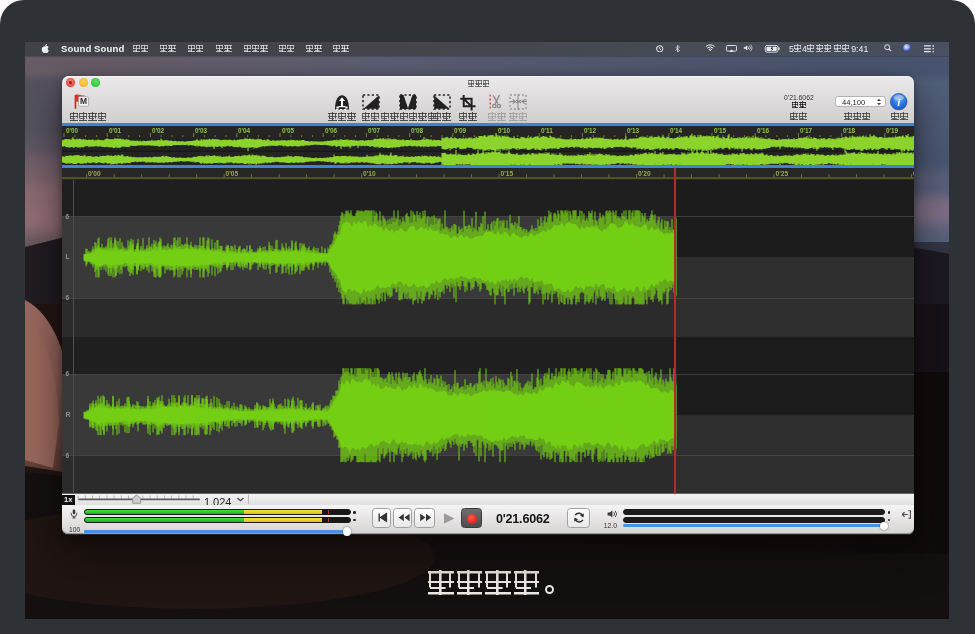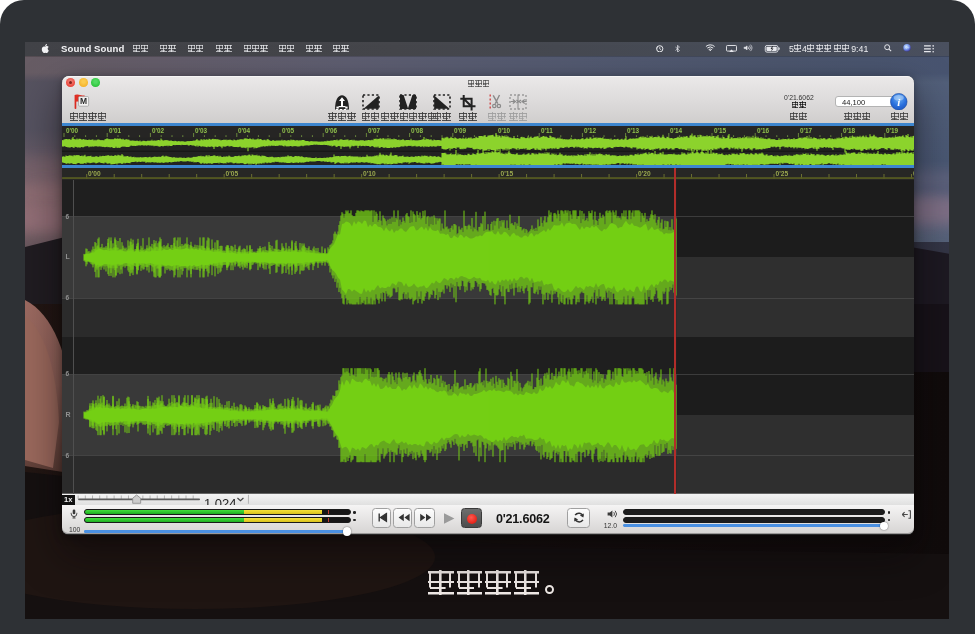--- a/index.html
+++ b/index.html
@@ -241,21 +241,21 @@
  <span class="tlab" style="left:299.5px;width:18px"><i class="cj" style="width:8.4px;height:8.4px;margin-right:1px"></i><i class="cj" style="width:8.4px;height:8.4px;margin-right:0px"></i></span>
  <span class="tlab" style="left:318.6px;width:56px"><i class="cj" style="width:8.4px;height:8.4px;margin-right:1px"></i><i class="cj" style="width:8.4px;height:8.4px;margin-right:1px"></i><i class="cj" style="width:8.4px;height:8.4px;margin-right:1px"></i><i class="cj" style="width:8.4px;height:8.4px;margin-right:1px"></i><i class="cj" style="width:8.4px;height:8.4px;margin-right:1px"></i><i class="cj" style="width:8.4px;height:8.4px;margin-right:0px"></i></span>
  <span class="tlab" style="left:371.1px;width:18px"><i class="cj" style="width:8.4px;height:8.4px;margin-right:1px"></i><i class="cj" style="width:8.4px;height:8.4px;margin-right:0px"></i></span>
  <span class="tlab" style="left:397.1px;width:18px"><i class="cj" style="width:8.4px;height:8.4px;margin-right:1px"></i><i class="cj" style="width:8.4px;height:8.4px;margin-right:0px"></i></span>
  <span class="tlab gray" style="left:426.1px;width:18px"><i class="cj" style="width:8.4px;height:8.4px;margin-right:1px"></i><i class="cj" style="width:8.4px;height:8.4px;margin-right:0px"></i></span>
  <span class="tlab gray" style="left:447.3px;width:18px"><i class="cj" style="width:8.4px;height:8.4px;margin-right:1px"></i><i class="cj" style="width:8.4px;height:8.4px;margin-right:0px"></i></span>
 
   <div class="ab" style="left:709px;top:17.6px;width:56px;text-align:center;font-size:6.8px;color:#333">0'21.6062</div>
   <div class="ab" style="left:723px;top:25.2px;width:28px;text-align:center"><i class="cj" style="width:6.6px;height:6.6px;margin-right:1px"></i><i class="cj" style="width:6.6px;height:6.6px;margin-right:0px"></i></div>
   <span class="tlab" style="left:722.4px;width:28px"><i class="cj" style="width:8px;height:8px;margin-right:1px"></i><i class="cj" style="width:8px;height:8px;margin-right:0px"></i></span>
-  <div class="ab" style="left:772.7px;top:19.5px;width:71px;height:11.5px;background:#fff;border:1px solid #b3b3b3;border-radius:3px">
+  <div class="ab" style="left:772.7px;top:19.5px;width:51px;height:11.5px;background:#fff;border:1px solid #b3b3b3;border-radius:3px">
     <div class="ab" style="left:0;top:1.6px;width:36px;text-align:center;font-size:7.6px;color:#1a1a1a">44,100</div>
     <svg class="ab" style="right:2.5px;top:1.2px" width="6" height="8" viewBox="0 0 6 8">
      <path d="M1 3 L3 .8 L5 3Z M1 5 L3 7.2 L5 5Z" fill="#444"></path>
             </svg>
   </div>
   <span class="tlab" style="left:781.3px;width:28px"><i class="cj" style="width:8px;height:8px;margin-right:1px"></i><i class="cj" style="width:8px;height:8px;margin-right:1px"></i><i class="cj" style="width:8px;height:8px;margin-right:0px"></i></span>
   <svg class="ab" style="left:828.6px;top:16.8px" width="17.5" height="17.5" viewBox="0 0 17.5 17.5">
     <defs>
               <radialGradient id="ig" cx=".5" cy=".3" r=".8">
       <stop offset="0" stop-color="#6cb1f5"></stop>
@@ -350,21 +350,21 @@
 
 <div id="zstrip">
  <div class="ab" style="left:0.1px;top:0.8px;width:12.6px;height:10px;background:#111;color:#f2f2f2;font-size:7.5px;font-weight:bold;text-align:center;line-height:10px">1x</div>
  <svg class="ab" style="left:0;top:0" width="260" height="10.2" viewBox="0 0 260 10.2">
   <path d="M16.0 1.5V5M23.2 1.5V5M30.4 1.5V5M37.6 1.5V5M44.8 1.5V5M52.0 1.5V5M59.2 1.5V5M66.4 1.5V5M73.6 1.5V5M80.8 1.5V5M88.0 1.5V5M95.2 1.5V5M102.4 1.5V5M109.6 1.5V5M116.8 1.5V5M124.0 1.5V5M131.2 1.5V5" stroke="#9a9a9a" stroke-width=".7" fill="none"></path>
   <rect x="16" y="4.6" width="122" height="1.6" rx=".8" fill="#5c5c5c"></rect>
   <path d="M70.6 9.3 L70.6 4.2 L74.6 1 L78.6 4.2 L78.6 9.3 Z" fill="#cdcdcd" stroke="#8a8a8a" stroke-width=".8"></path>
   <path d="M175.5 4 L178.5 6.6 L181.5 4" stroke="#444" stroke-width="1.2" fill="none"></path>
   <rect x="186" y="0.8" width="1" height="9" fill="#b5b5b5"></rect>
  </svg>
- <div class="ab" style="left:142px;top:1.4px;width:30px;font-size:13px;color:#222;text-align:center">1,024</div>
+ <div class="ab" style="left:142px;top:1.4px;width:30px;font-size:11px;color:#222;text-align:left">1,024</div>
 </div>
 
 <div id="cbar">
  <svg class="ab" style="left:8.5px;top:4px" width="8" height="10" viewBox="0 0 8 10">
   <rect x="2.7" y="0.5" width="2.6" height="4.8" rx="1.3" fill="#3a3a3a"></rect>
   <path d="M1.2 3.8 v1 a2.8 2.8 0 0 0 5.6 0 v-1 M4 7.6 V9 M2.5 9 h3" stroke="#3a3a3a" stroke-width=".9" fill="none"></path>
  </svg>
  <div class="meterbar" style="left:21.9px;top:4.3px;width:267px;background:#161616">
    <b class="ab" style="left:0;top:0;height:100%;width:159px;background:linear-gradient(#43e03c,#1fae23)"></b>
    <b class="ab" style="left:159px;top:0;height:100%;width:78px;background:linear-gradient(#f5e23a,#d9c11c)"></b>

